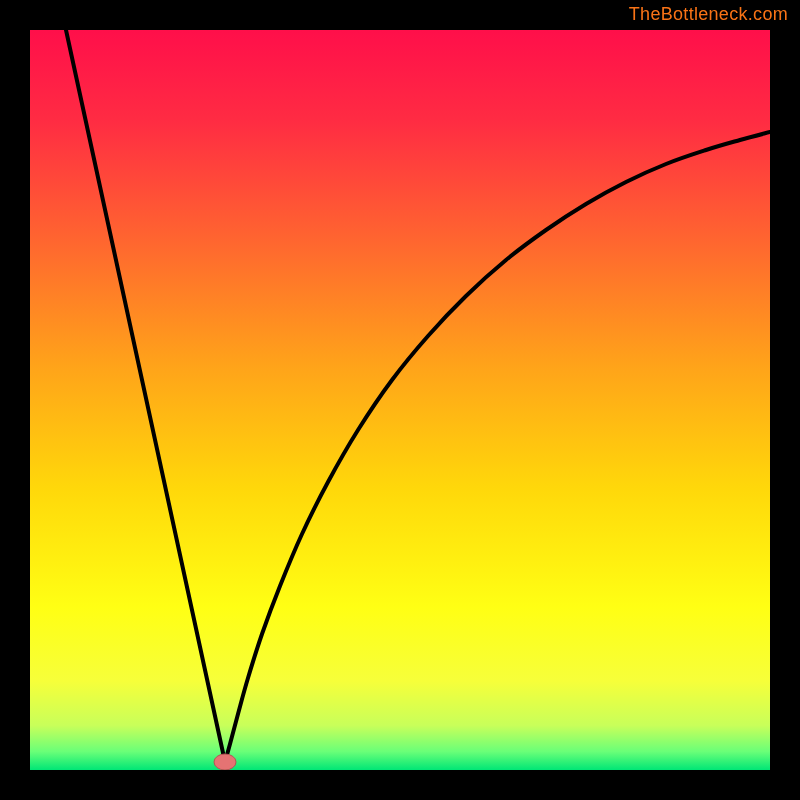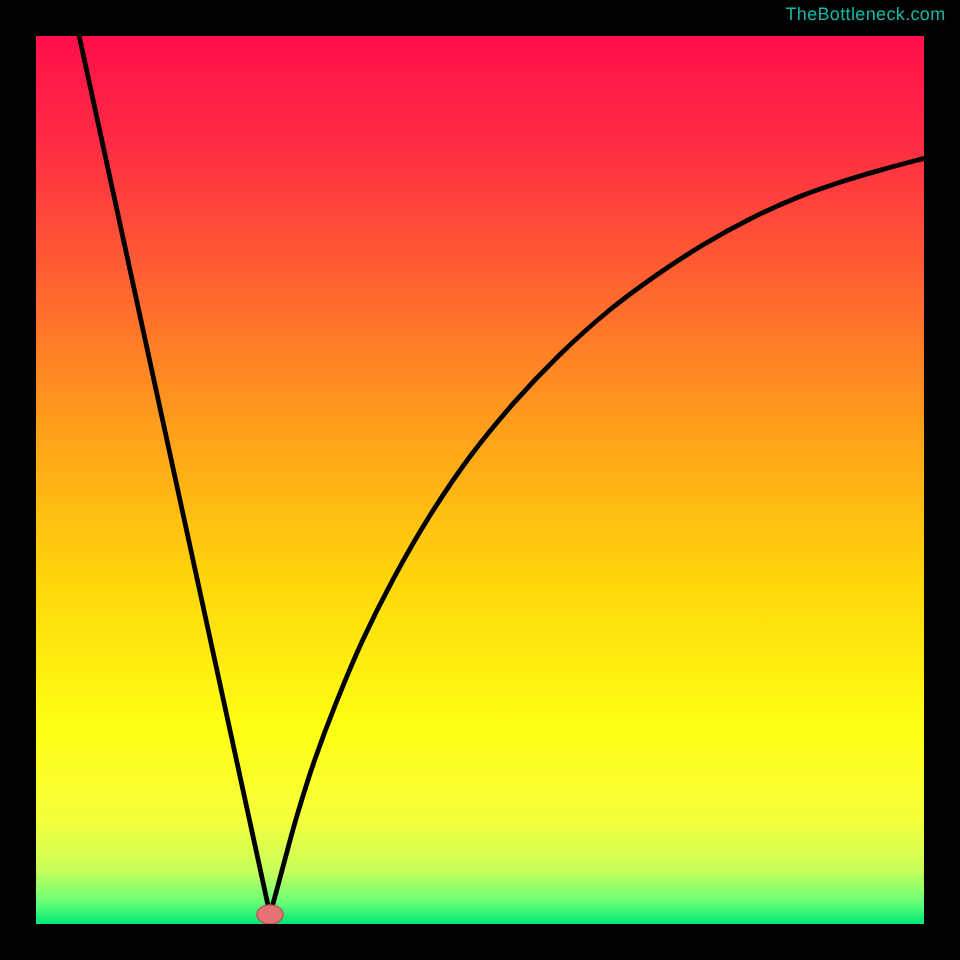--- a/index.html
+++ b/index.html
@@ -21,22 +21,22 @@
     position: absolute;
     left: 30px;
     top: 30px;
     width: 740px;
     height: 740px;
   }
   .watermark {
     position: absolute;
     top: 4px;
     right: 12px;
-    color: #14b8a6;
-    font-size: 15px;
+    color: #f97316;
+    font-size: 18px;
     font-weight: 500;
     letter-spacing: 0.3px;
   }
   svg { display: block; }
 </style>
 </head>
 <body>
 
 <div class="outer">
 

